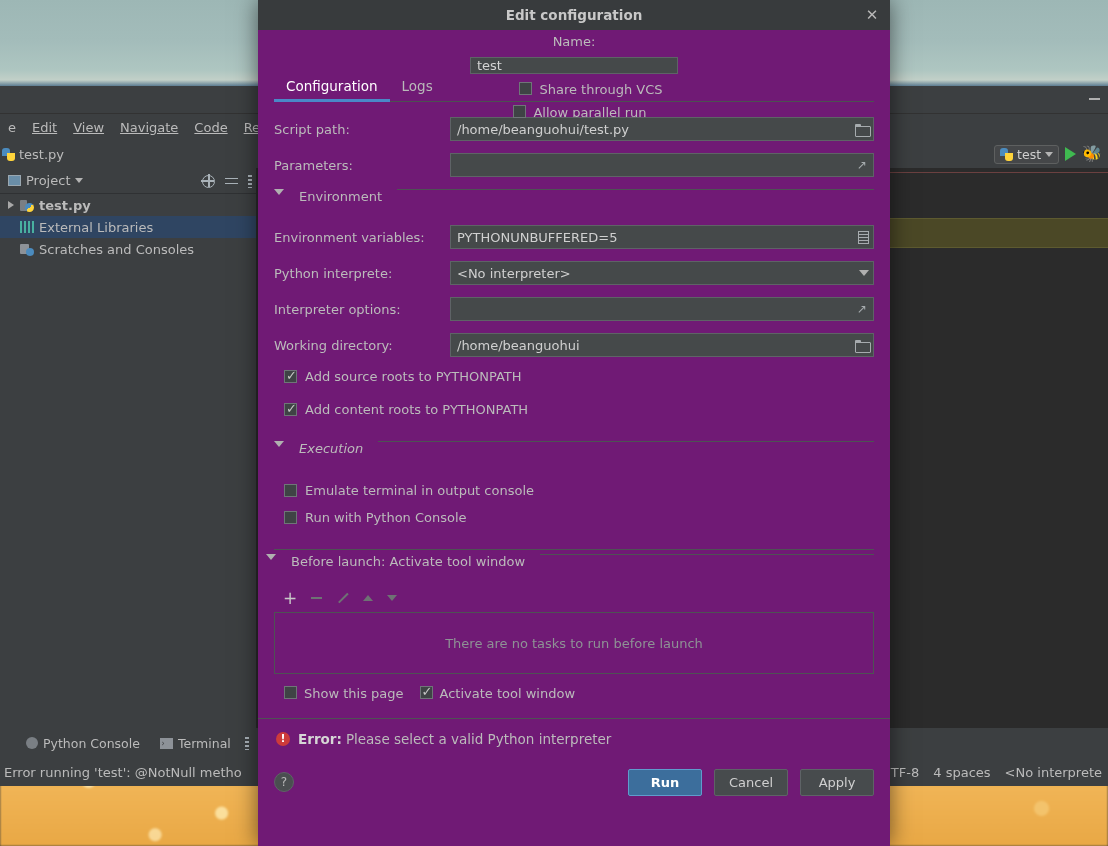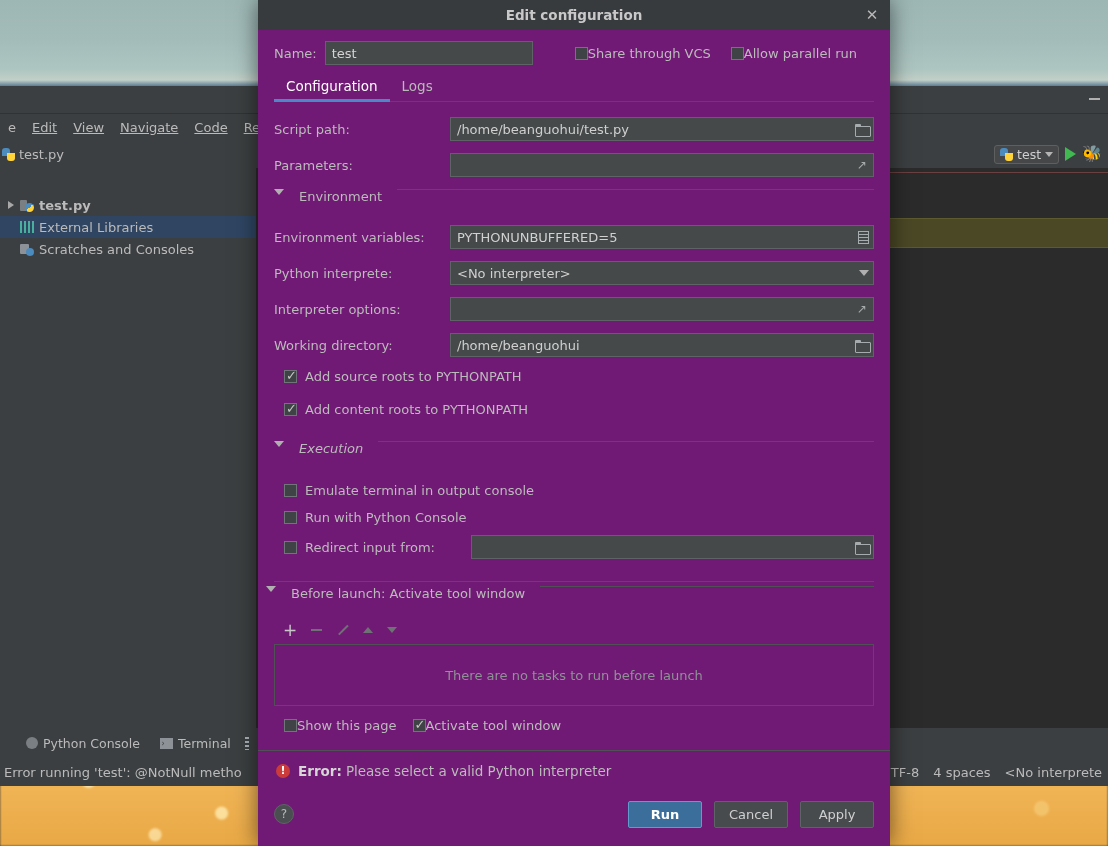--- a/index.html
+++ b/index.html
@@ -124,29 +124,29 @@
         background: #701a75; color: #bbbbbb;
         box-shadow: 0 0 22px rgba(0,0,0,.55); }
   .dlg-title { height: 30px; background: #383b3d; display: flex; align-items: center; justify-content: center;
         position: relative; }
   .dlg-title-text { font-size: 13.5px; font-weight: bold; color: #c8c8c8; }
   .dlg-close { position: absolute; right: 10px; top: 7px; width: 16px; height: 16px;
         color: #b8b8b8; font-size: 15px; line-height: 16px; text-align: center; }
 
   .dlg-body { position: relative; padding: 0 16px; }
 
-  .name-row { display: flex; align-items: center; height: 42px; gap: 8px; padding-top: 4px; }
+  .name-row { display: flex; align-items: center; height: 42px; gap: 8px; padding-top: 4px; flex-direction: column; }
   .lbl { font-size: 13px; color: #bbbbbb; }
   .txtin { background: #45494a; border: 1px solid #5e6366; color: #d4d4d4; height: 24px;
         font-size: 13px; padding: 0 6px; font-family: inherit; }
   .name-input { width: 208px; }
   .cb { width: 13px; height: 13px; border: 1px solid #6f7578; background: #3f4345; display: inline-block;
         position: relative; flex: 0 0 auto; }
   .cb.checked::after { content: "✓"; position: absolute; left: 1px; top: -3px; font-size: 13px; color: #c6c6c6; }
-  .cb-wrap { display: flex; align-items: center; }
+  .cb-wrap { display: flex; align-items: flex-start; gap: 7px; }
 
   .tabs { display: flex; gap: 0px; height: 30px; align-items: flex-end; border-bottom: 1px solid #4d5052;
         margin: 0 0 0 0; }
   .tab { padding: 4px 12px 7px 12px; font-size: 13.5px; color: #b9b9b9; position: relative; }
   .tab.active { color: #ffffff; }
   .tab.active::after { content:""; position:absolute; left:0; right:0; bottom:-1px; height:3px; background:#4a88c7; }
 
   .form { padding-top: 9px; }
   .frow { display: flex; align-items: center; height: 36px; }
   .frow .lbl { width: 176px; flex: 0 0 auto; font-size: 13px; }
@@ -244,20 +244,30 @@
       <div style="color:#3fb950;font-size:16px;line-height:16px;">🐝</div>
     </div>
 
     <div class="editor-top-band"></div>
     <div class="editor-gutter"></div>
     <div class="editor-red-line"></div>
     <div class="banner">
       <a href="#" style="margin-left:112px;">Configure Python interp</a>
     </div>
 
+    <div class="proj-header">
+      <span class="proj-sq"></span>
+      <span>Project</span>
+      <span class="caret-dn"></span>
+      <div class="proj-tools">
+        <span class="icon-target"></span>
+        <span class="icon-collapse"></span>
+        <span class="icon-dots"></span>
+      </div>
+    </div>
 
     <div class="proj-tree">
       <div class="tree-row">
         <span class="arrow-r"></span>
         <span class="mod-icon"></span>
         <span style="font-weight:bold;">test.py</span>
       </div>
       <div class="tree-row selected">
         <span class="arrow-spacer"></span>
         <span class="lib-icon"></span>
@@ -396,28 +406,20 @@
 
         <div class="cbrow" style="margin-top:6px;">
           <span class="cb"></span>
           <span class="lbl">Emulate terminal in output console</span>
         </div>
         <div class="cbrow">
           <span class="cb"></span>
           <span class="lbl">Run with Python Console</span>
         </div>
 
-        <div class="redirect-row">
-          <span class="cb"></span>
-          <span class="lbl">Redirect input from:</span>
-          <div class="field">
-            <span class="val"></span>
-            <span class="icon-folder"></span>
-          </div>
-        </div>
 
         <div class="panel-sep" style="margin-top:18px;"></div>
 
         <div class="sect" style="margin-top:4px;margin-left:-8px;">
           <span class="tri-dn"></span>
           <span class="sect-label">Before launch: Activate tool window</span>
           <span class="sect-line"></span>
         </div>
 
         <div class="bl-toolbar">

